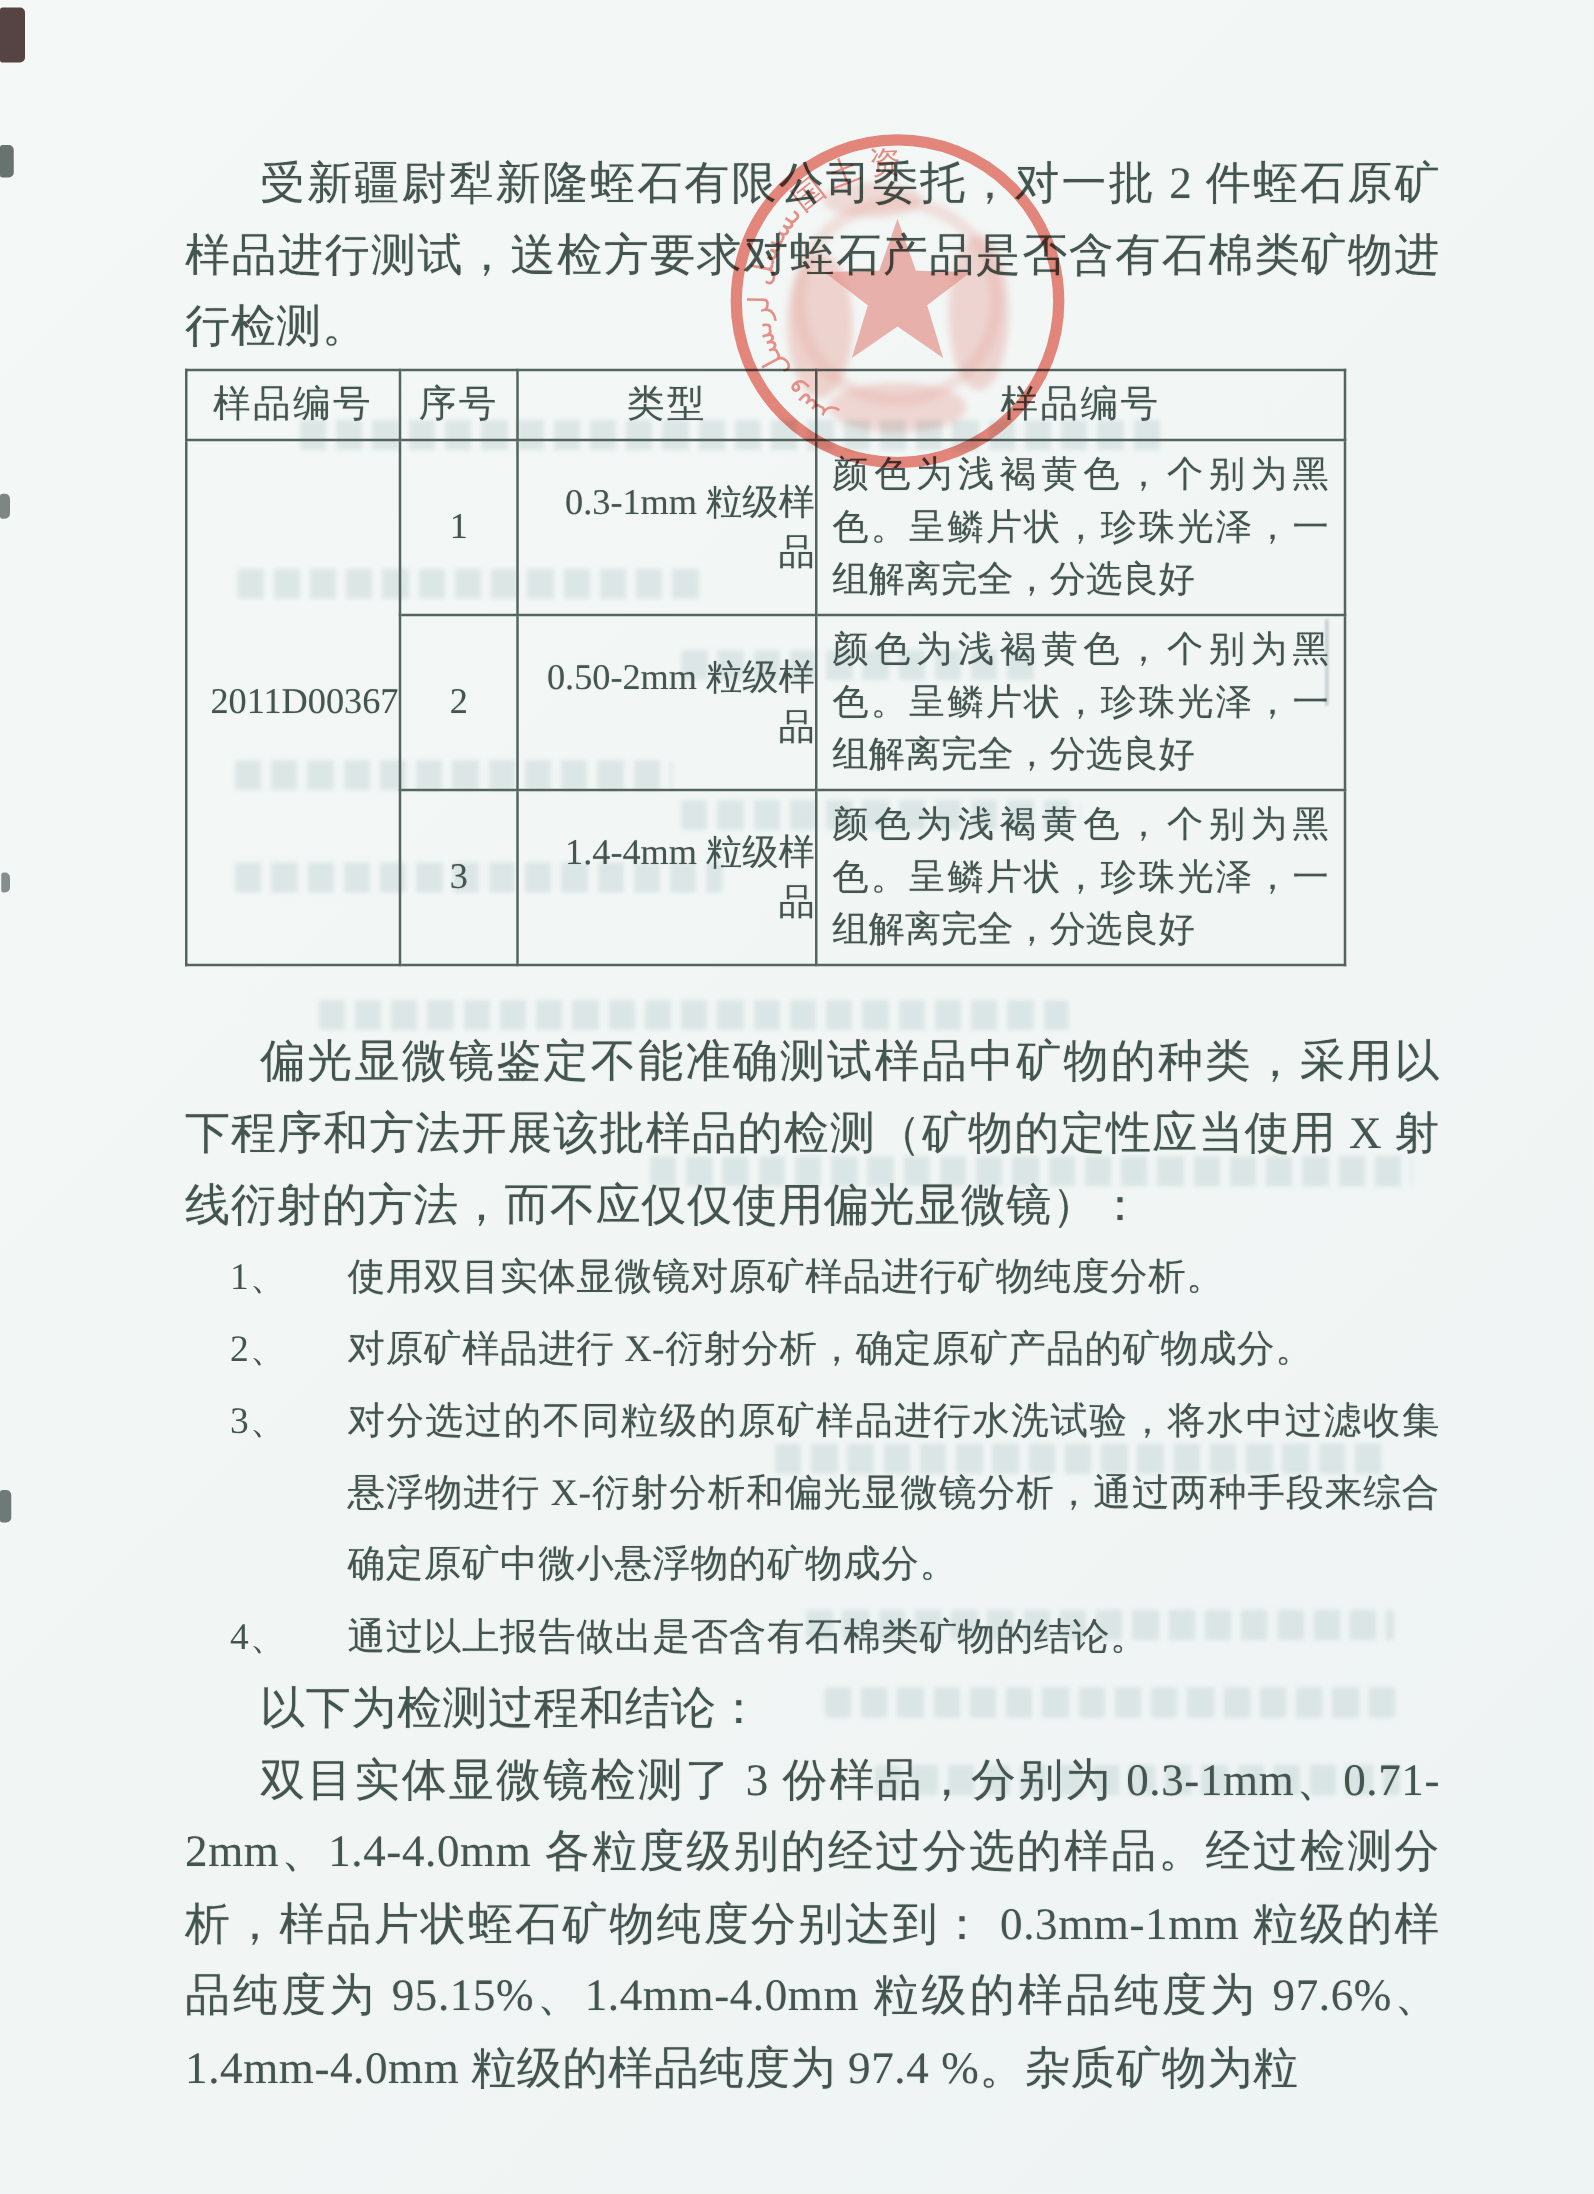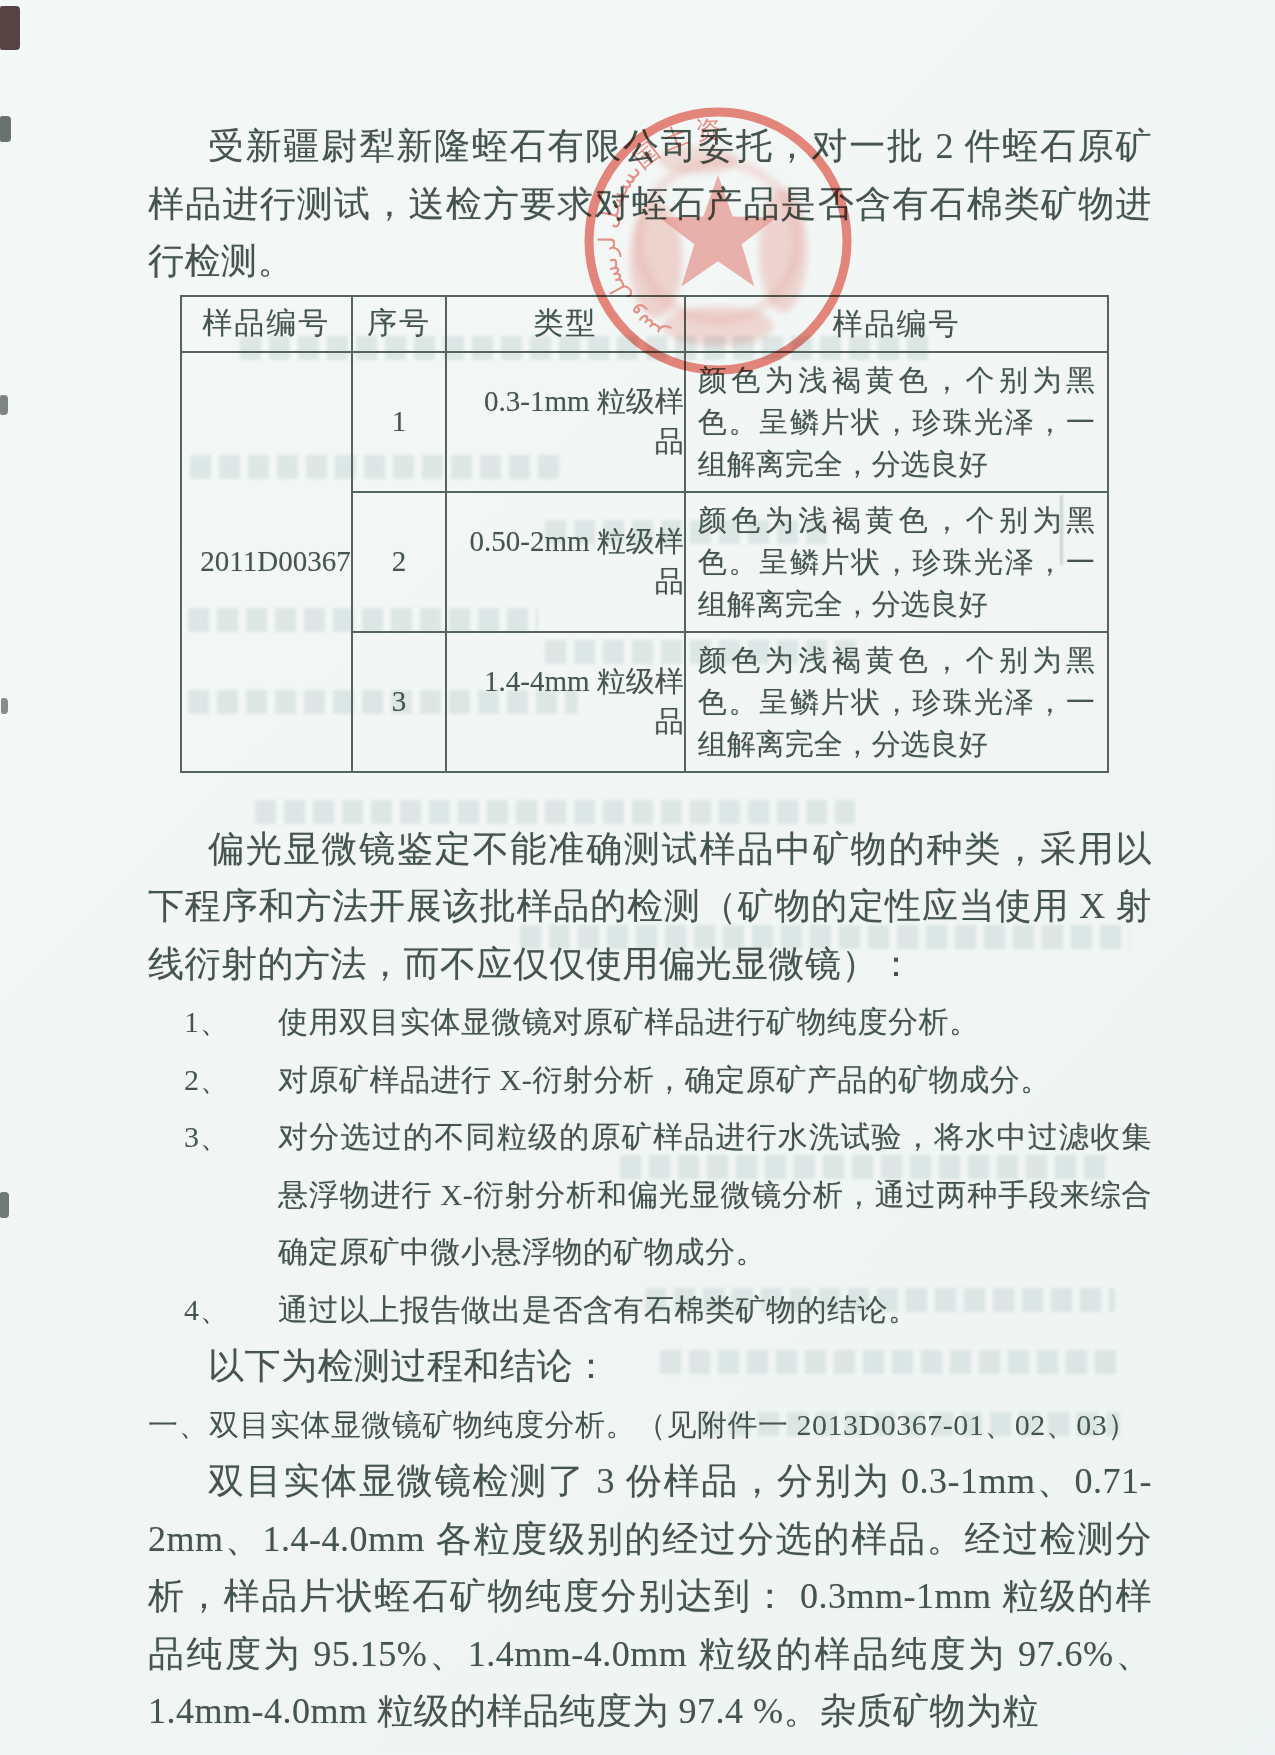--- a/index.html
+++ b/index.html
@@ -24,21 +24,21 @@
     text-shadow:0 0 1px rgba(52,68,66,.35);
   }
 
   .para {
     font-size:36px; line-height:57.5px; letter-spacing:.5px;
     text-align:justify; text-shadow:0 0 1px rgba(62,80,77,.3);
   }
   .indent { text-indent:60px; }
 
   table.sample-table {
-    margin-top:4px; margin-left:32px; width:929px;
+    margin-top:4px; width:929px;
     border-collapse:collapse; font-size:29px;
     color:#44554f;
   }
   .sample-table th, .sample-table td {
     border:2px solid #54645e; font-weight:normal;
     text-shadow:0 0 1px rgba(62,80,77,.3);
   }
   .sample-table th { height:56px; text-align:center; font-size:30px; letter-spacing:2px; }
   .sample-table td { height:126px; }
   .col-id { width:18.4%; text-align:right; }
@@ -142,21 +142,20 @@
       <span class="num">3、</span>
       <span class="txt">对分选过的不同粒级的原矿样品进行水洗试验，将水中过滤收集悬浮物进行 X-衍射分析和偏光显微镜分析，通过两种手段来综合确定原矿中微小悬浮物的矿物成分。</span>
     </div>
     <div class="list-item">
       <span class="num">4、</span>
       <span class="txt">通过以上报告做出是否含有石棉类矿物的结论。</span>
     </div>
 
     <p class="para indent">以下为检测过程和结论：</p>
 
-    <p class="section-heading">一、双目实体显微镜矿物纯度分析。（见附件一 2013D0367-01、02、03）</p>
 
     <p class="para indent">双目实体显微镜检测了 3 份样品，分别为 0.3-1mm、0.71-2mm、1.4-4.0mm 各粒度级别的经过分选的样品。经过检测分析，样品片状蛭石矿物纯度分别达到：  0.3mm-1mm 粒级的样品纯度为 95.15%、1.4mm-4.0mm 粒级的样品纯度为 97.6%、1.4mm-4.0mm 粒级的样品纯度为 97.4 %。杂质矿物为粒</p>
   </div>
 
   <svg class="stamp" viewBox="0 0 280 282">
     <defs>
       <path id="arcOuter" d="M 140 38 A 103 103 0 1 1 139.9 38" fill="none"></path>
       <path id="arcInner" d="M 140 62 A 79 79 0 1 1 139.9 62" fill="none"></path>
       <filter id="smudge">
           <feGaussianBlur stdDeviation="3"></feGaussianBlur>

